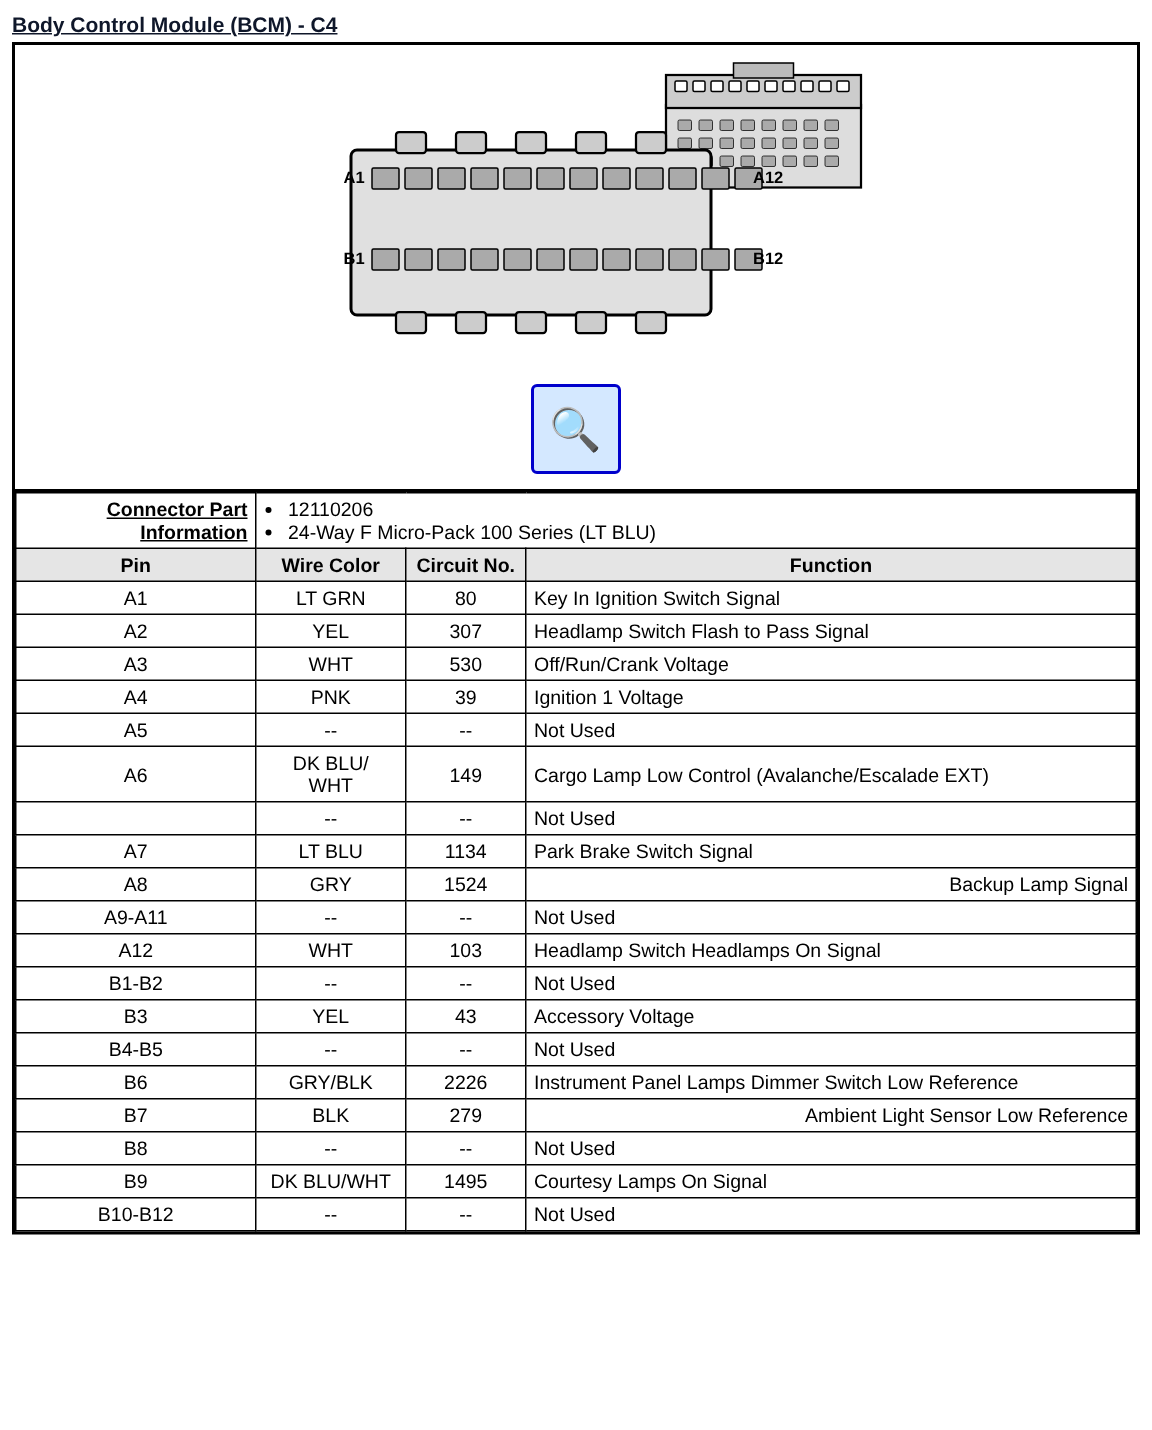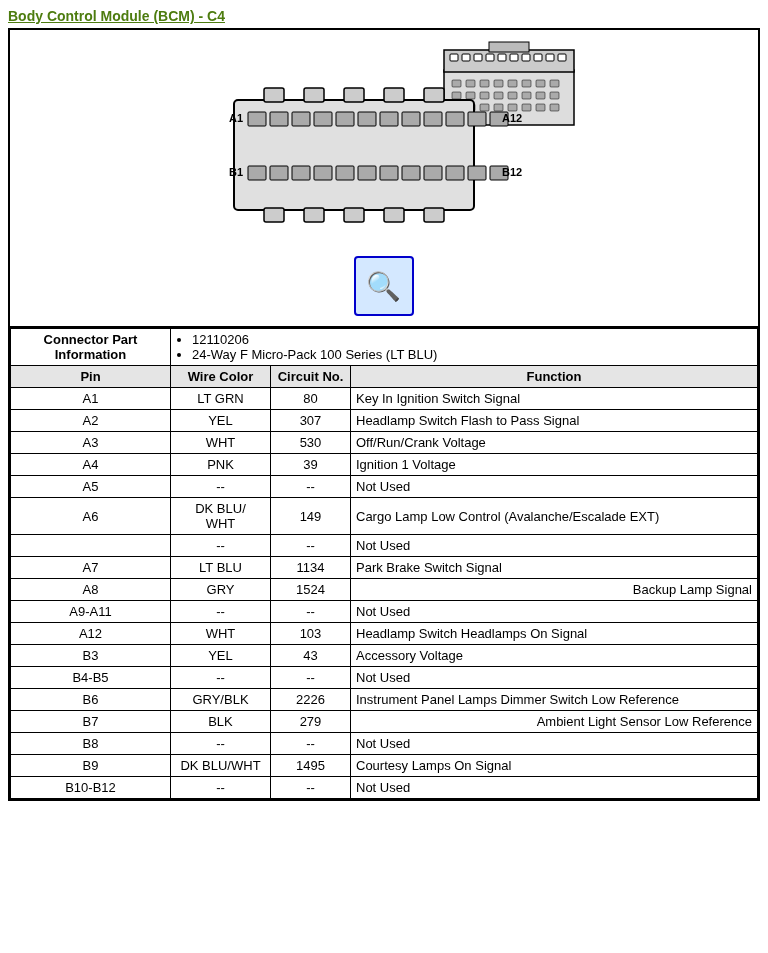--- a/index.html
+++ b/index.html
@@ -7,21 +7,21 @@
       font-family: Arial, sans-serif;
       font-size: 13px;
       background: #fff;
       width: 768px;
       min-height: 953px;
       padding: 8px;
     }
     .page-title {
       font-weight: bold;
       font-size: 14px;
-      color: #4d7c0f;
+      color: #0f172a;
       margin-bottom: 4px;
       text-decoration: underline;
     }
     .outer-border {
       border: 2px solid #000;
     }
     .diagram-area {
       border-bottom: 2px solid #000;
       padding: 10px;
       text-align: center;
@@ -58,22 +58,23 @@
     .info-table td, .info-table th {
       border: 1px solid #000;
       padding: 3px 5px;
       vertical-align: middle;
     }
     .connector-info-cell {
       font-weight: bold;
       font-size: 13px;
       vertical-align: middle;
       width: 160px;
-      text-align: center;
+      text-align: right;
       padding: 6px 8px;
+      text-decoration: underline;
     }
     .connector-details-cell {
       padding: 4px 8px;
       font-size: 13px;
       margin-top: 43px;
     }
     .connector-details-cell ul {
       list-style: disc;
       padding-left: 16px;
     }
@@ -295,20 +296,26 @@
     <td>--</td>
     <td style="text-align:left;">Not Used</td>
   </tr>
         <tr class="data-row">
     <td>A12</td>
     <td style="white-space:pre-line;">WHT</td>
     <td>103</td>
     <td style="text-align:left;">Headlamp Switch Headlamps On Signal</td>
   </tr>
         <tr class="data-row">
+    <td>B1-B2</td>
+    <td style="white-space:pre-line;">--</td>
+    <td>--</td>
+    <td style="text-align:left;">Not Used</td>
+  </tr>
+        <tr class="data-row">
     <td>B3</td>
     <td style="white-space:pre-line;">YEL</td>
     <td>43</td>
     <td style="text-align:left;">Accessory Voltage</td>
   </tr>
         <tr class="data-row">
     <td>B4-B5</td>
     <td style="white-space:pre-line;">--</td>
     <td>--</td>
     <td style="text-align:left;">Not Used</td>

